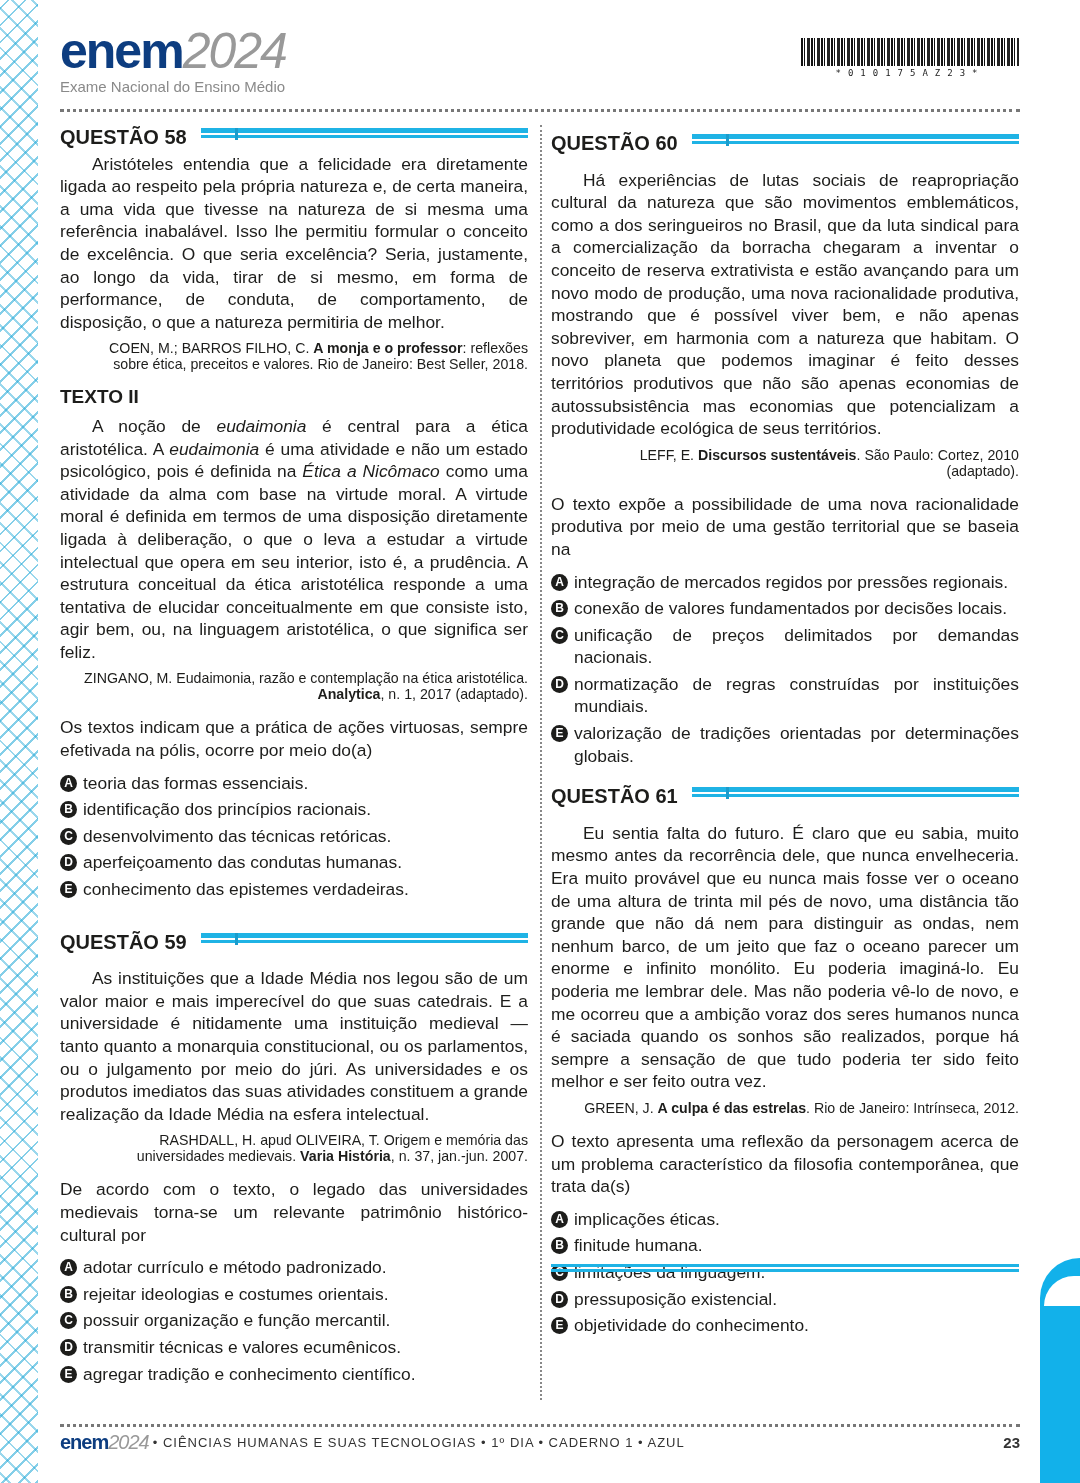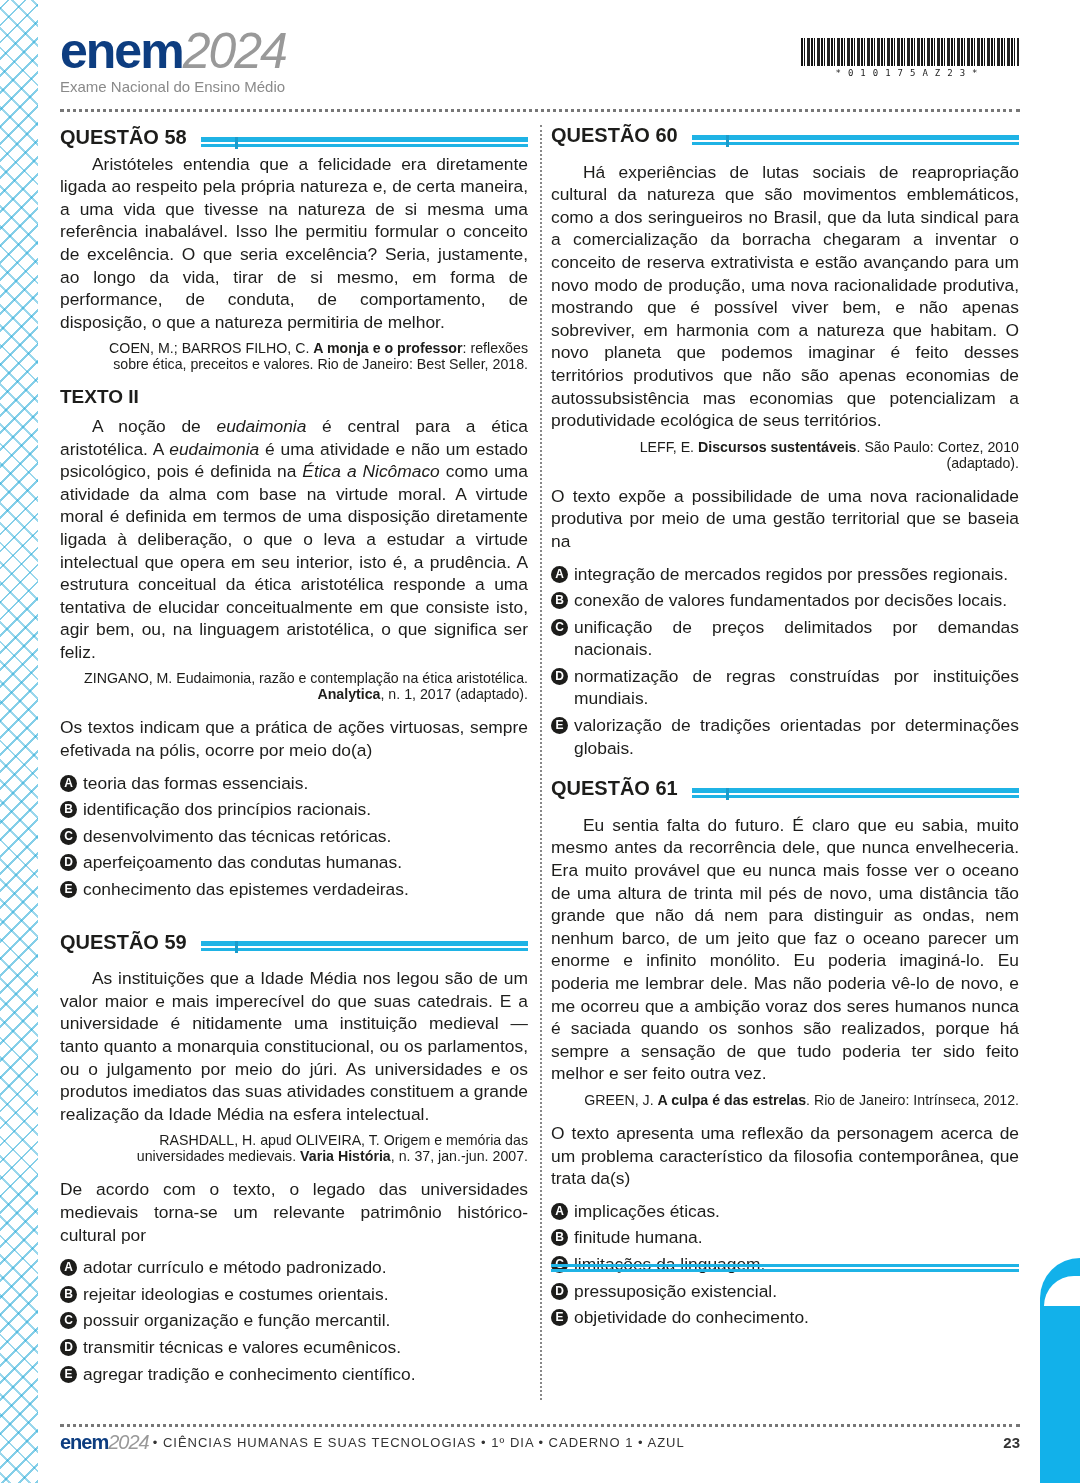--- a/index.html
+++ b/index.html
@@ -15,22 +15,22 @@
   .logo .year { color:#999; font-style:italic; font-weight:normal; }
   .subtitle { color:#8a8a8a; font-size:15px; margin-top:4px; }
   .barcode { position:absolute; left:801px; top:38px; width:218px; height:28px;
     background: repeating-linear-gradient(90deg,#111 0 2px,#fff 2px 3px,#111 3px 4px,#fff 4px 6px,#222 6px 9px,#fff 9px 10px);
   }
   .barcode-text { position:absolute; left:801px; top:68px; width:218px; font-family:"DejaVu Sans Mono", monospace; font-size:9px; letter-spacing:7px; color:#222; text-align:center; }
   .hr-dotted { position:absolute; left:60px; width:960px; height:0; border-top:3px dotted #777; }
   .col-sep { position:absolute; left:540px; top:125px; height:1275px; border-left:2px dotted #888; }
   .col { position:absolute; width:468px; font-size:17.4px; line-height:22.6px; }
   .col.left { left:60px; top:126px; }
-  .col.right { left:551px; top:124px; }
-  .qhead { display:flex; align-items:flex-end; margin-bottom:4px; }
+  .col.right { left:551px; top:132px; }
+  .qhead { display:flex; align-items:flex-start; margin-bottom:4px; }
   .qtitle { font-weight:bold; font-size:20px; white-space:nowrap; }
   .qbar { flex:1; margin-left:14px; position:relative; height:14px; }
   .qbar .b1 { position:absolute; left:0; right:0; top:2px; height:5px; background:#1fb3e5; }
   .qbar .b2 { position:absolute; left:0; right:0; top:9px; height:3px; background:#1fb3e5; }
   .qbar .tick { position:absolute; left:34px; top:2px; width:3px; height:12px; background:#1a9ccc; }
   .subhead { font-weight:bold; font-size:19px; margin:6px 0 6px; }
   p { margin:0; text-align:justify; }
   .indent { text-indent:32px; }
   .source { text-align:right; font-size:14.2px; line-height:16px; margin:7px 0 14px; padding-left:20px; }
   .prompt { margin:6px 0 10px; text-align:justify; }

